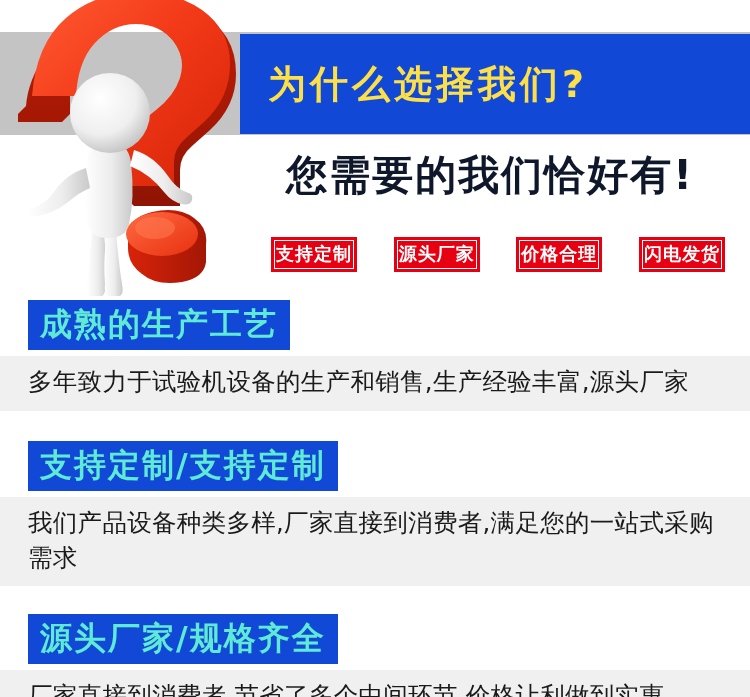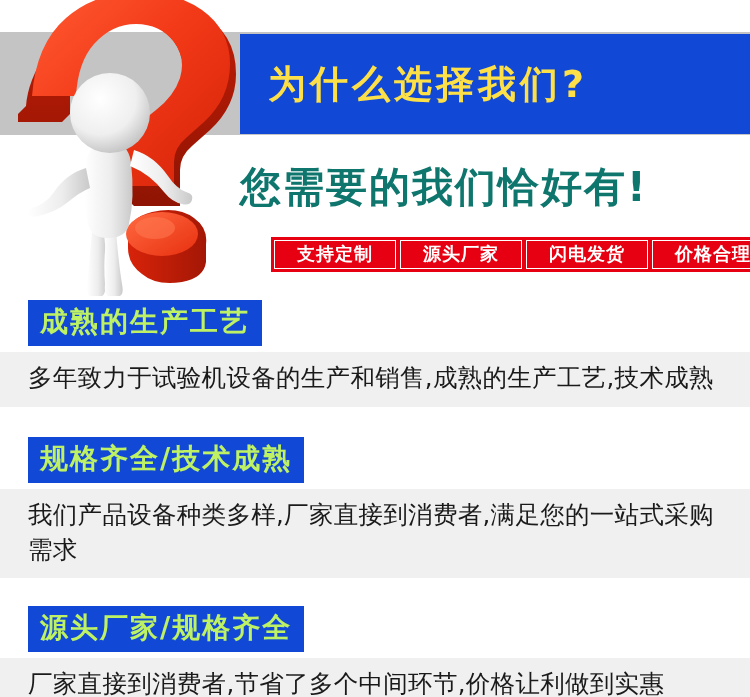--- a/index.html
+++ b/index.html
@@ -57,49 +57,48 @@
     letter-spacing: 4px;
     line-height: 1;
     white-space: nowrap;
   }
 
   .subtitle {
     position: absolute;
     left: 240px;
     top: 152px;
     width: 500px;
-    text-align: left;
-    color: #0f766e;
+    text-align: center;
+    color: #0f172a;
     font-size: 41px;
     font-weight: bold;
     letter-spacing: 2px;
     line-height: 1.15;
     white-space: nowrap;
-    margin-top: 12px;
   }
 
   .badges {
     position: absolute;
     left: 272px;
     top: 238px;
     width: 452px;
     display: flex;
     justify-content: space-between;
     align-items: center;
   }
   .badge {
     background: #e60012;
     border: 2px solid #e60012;
     outline: 1px solid #e60012;
     color: #ffffff;
     font-size: 18px;
     font-weight: bold;
     letter-spacing: 1px;
     line-height: 1;
-    padding: 5px 23px 6px;
+    padding: 5px 2px 6px;
     white-space: nowrap;
     box-shadow: 0 0 0 1px #ffffff inset;
   }
 
   
   .illustration {
     position: absolute;
     left: 0px;
     top: 0px;
     width: 245px;
@@ -112,22 +111,22 @@
     position: absolute;
     left: 0;
     top: 300px;
     width: 750px;
   }
   .section { position: relative; }
 
   .sec-head {
     display: inline-block;
     background: #1149d6;
-    color: #bef264;
-    font-size: 28px;
+    color: #5eead4;
+    font-size: 32px;
     font-weight: bold;
     letter-spacing: 2px;
     line-height: 1;
     padding: 8px 12px 10px;
     margin-left: 28px;
     white-space: nowrap;
   }
 
   .sec-body {
     background: #f0f0f0;
@@ -153,22 +152,22 @@
 
     <div class="title-box">
       <div class="title-text">为什么选择我们?</div>
     </div>
 
     <div class="subtitle">您需要的我们恰好有!</div>
 
     <div class="badges">
       <span class="badge">支持定制</span>
       <span class="badge">源头厂家</span>
+      <span class="badge">价格合理</span>
       <span class="badge">闪电发货</span>
-      <span class="badge">价格合理</span>
     </div>
 
     <div class="illustration">
       <svg width="245" height="300" viewBox="0 0 245 300" xmlns="http://www.w3.org/2000/svg">
         <defs>
           <linearGradient id="qmBody" x1="0" y1="0" x2="1" y2="1">
             <stop offset="0%" stop-color="#ff5a33"></stop>
             <stop offset="45%" stop-color="#f33a18"></stop>
             <stop offset="100%" stop-color="#d42208"></stop>
           </linearGradient>
@@ -222,27 +221,27 @@
         </g>
       </svg>
     </div>
 
   </div>
 
   <div class="sections">
 
     <div class="section">
       <div class="sec-head">成熟的生产工艺</div>
-      <div class="sec-body">多年致力于试验机设备的生产和销售,成熟的生产工艺,技术成熟</div>
+      <div class="sec-body">多年致力于试验机设备的生产和销售,生产经验丰富,源头厂家</div>
     </div>
 
     <div class="gap-a"></div>
 
     <div class="section">
-      <div class="sec-head">规格齐全/技术成熟</div>
+      <div class="sec-head">支持定制/支持定制</div>
       <div class="sec-body">我们产品设备种类多样,厂家直接到消费者,满足您的一站式采购需求</div>
     </div>
 
     <div class="gap-b"></div>
 
     <div class="section">
       <div class="sec-head">源头厂家/规格齐全</div>
       <div class="sec-body">厂家直接到消费者,节省了多个中间环节,价格让利做到实惠</div>
     </div>
 

